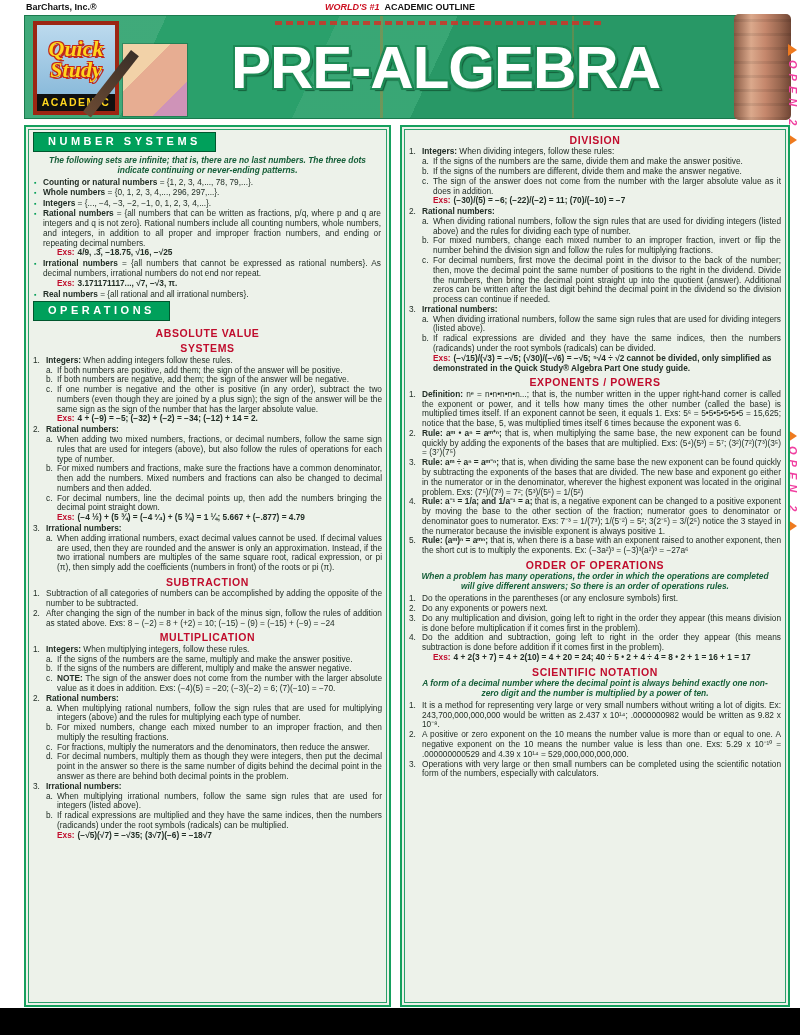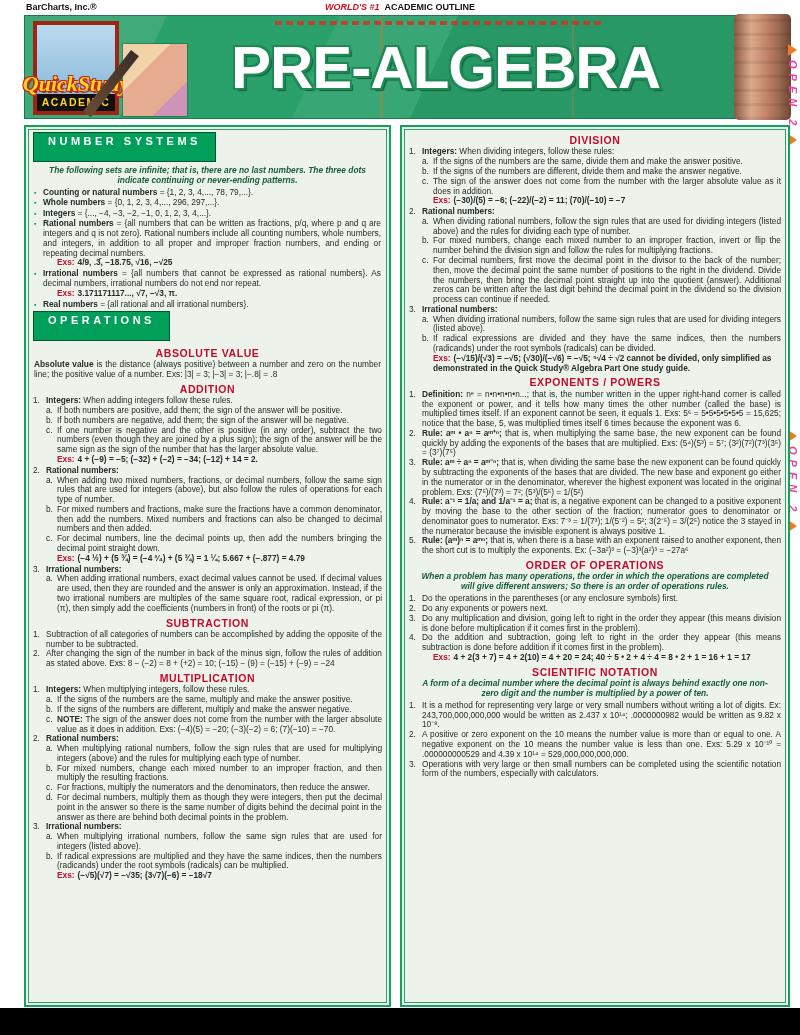--- a/index.html
+++ b/index.html
@@ -19,21 +19,21 @@
       #2aa06b;
     border:1px solid #1b7a4e;box-sizing:border-box}
   .banner-tagline{position:absolute;top:5px;left:250px;width:330px;height:4px;
       background:repeating-linear-gradient(90deg,#d03327 0 7px,transparent 7px 11px);opacity:.85}
   .grid-lines{position:absolute;inset:0;
       background:
         linear-gradient(90deg,transparent 0 48%, rgba(210,120,40,.35) 48% 48.4%, transparent 48.4% 74%, rgba(210,120,40,.3) 74% 74.3%, transparent 74.3%),
         linear-gradient(0deg,transparent 0 30%, rgba(255,255,255,.12) 30% 30.8%, transparent 30.8%)}
   .logo{position:absolute;left:8px;top:5px;width:86px;height:94px;border:4px solid #9c2613;
         background:linear-gradient(#bcdaee,#7fb3d6);box-sizing:border-box;display:flex;flex-direction:column;justify-content:flex-end}
-  .logo-text{flex:1;display:flex;flex-direction:row;align-items:flex-end;justify-content:center;line-height:.92}
+  .logo-text{flex:1;display:flex;flex-direction:column;align-items:center;justify-content:center;line-height:.92}
   .logo-quick,.logo-study{font-family:"Liberation Serif",serif;font-style:italic;font-weight:bold;
         font-size:22px;color:#ffd61f;
         text-shadow:-1px -1px 0 #c2271a,1px -1px 0 #c2271a,-1px 1px 0 #c2271a,2px 2px 0 #c2271a}
   .logo-academic{background:#101010;color:#ffd61f;font-weight:bold;font-size:10.5px;letter-spacing:1.5px;
         text-align:center;padding:2px 0 3px}
   .art{position:absolute;left:98px;top:28px;width:64px;height:72px;
         background:linear-gradient(135deg,#f2d2a8 0 35%,#e7ad92 35% 75%,#cf93b8 75%);box-shadow:0 0 0 1px rgba(0,0,0,.2)}
   .art:before{content:"";position:absolute;left:8px;top:6px;width:10px;height:78px;background:linear-gradient(#3a2f28,#6b4a33);
         transform:rotate(38deg);transform-origin:top left}
   .banner-title{position:absolute;left:168px;right:66px;top:0;bottom:0;display:flex;align-items:center;justify-content:center;
@@ -51,21 +51,21 @@
 
   
   .content{position:absolute;left:24px;top:125px;width:766px;display:flex;gap:9px}
   .panel{background:#edf2ea;border:2px solid #16a05e;box-shadow:inset 0 0 0 2px #edf2ea,inset 0 0 0 3px #2aa06b;
          padding:4px 7px 5px;box-sizing:border-box;height:882px;overflow:hidden}
   .panel.left{width:367px;flex:none}
   .panel.right{flex:1}
 
   .blocks{font-size:8.3px;line-height:1.18}
   .section-bar{background:#00a05b;border:1px solid #00572e;color:#fff;font-weight:bold;letter-spacing:3.5px;
-        font-size:11px;padding:2px 14px 13px;display:inline-block;margin:1px 0 3px}
+        font-size:11px;padding:2px 14px 3px;display:inline-block;margin:1px 0 3px}
   .red-head{color:#c00d2d;font-weight:bold;text-align:center;font-size:10.5px;margin:3px 0 1px;letter-spacing:.6px}
   .intro{color:#155e38;font-weight:bold;font-style:italic;text-align:center;font-size:8.4px;margin:1px 6px 2px}
   .p-block{margin:0 1px;text-align:justify}
   .lead{font-weight:bold}
   .bullet{display:flex;margin:0 1px}
   .bullet .bul{color:#0aa05a;flex:0 0 9px;font-size:7px;line-height:1.5}
   .bullet-body{flex:1;text-align:justify}
   .num{display:flex}
   .num .lbl{flex:0 0 13px}
   .num .txt{flex:1;text-align:justify}
@@ -126,21 +126,21 @@
         <div class="bullet-body"><span class="lead">Integers </span>= {..., −4, −3, −2, −1, 0, 1, 2, 3, 4,...}.</div>
       </div><div class="bullet">
         <span class="bul">▪</span>
         <div class="bullet-body"><span class="lead">Rational numbers </span>= {all numbers that can be written as fractions, p/q, where p and q are integers and q is not zero}. Rational numbers include all counting numbers, whole numbers, and integers, in addition to all proper and improper fraction numbers, and ending or repeating decimal numbers.</div>
       </div><div class="ex"><span class="exl">Exs:</span>4/9, .3̄, −18.75, √16, −√25</div><div class="bullet">
         <span class="bul">▪</span>
         <div class="bullet-body"><span class="lead">Irrational numbers </span>= {all numbers that cannot be expressed as rational numbers}. As decimal numbers, irrational numbers do not end nor repeat.</div>
       </div><div class="ex"><span class="exl">Exs:</span>3.171171117..., √7, −√3, π.</div><div class="bullet">
         <span class="bul">▪</span>
         <div class="bullet-body"><span class="lead">Real numbers </span>= {all rational and all irrational numbers}.</div>
-      </div><div class="section-bar">OPERATIONS</div><div class="red-head">ABSOLUTE VALUE</div><div class="p-block"><span class="lead">Absolute value </span>is the distance (always positive) between a number and zero on the number line; the positive value of a number. Exs: |3| = 3; |−3| = 3; |−.8| = .8</div><div class="red-head">ADDITION</div><div class="num">
+      </div><div class="section-bar">OPERATIONS</div><div class="red-head">ABSOLUTE VALUE</div><div class="red-head">SYSTEMS</div><div class="num">
         <span class="lbl">1.</span>
         <div class="txt"><span class="lead">Integers: </span>When adding integers follow these rules.</div>
       </div><div class="sub">
         <span class="lbl">a.</span>
         <div class="txt">If both numbers are positive, add them; the sign of the answer will be positive.</div>
       </div><div class="sub">
         <span class="lbl">b.</span>
         <div class="txt">If both numbers are negative, add them; the sign of the answer will be negative.</div>
       </div><div class="sub">
         <span class="lbl">c.</span>

